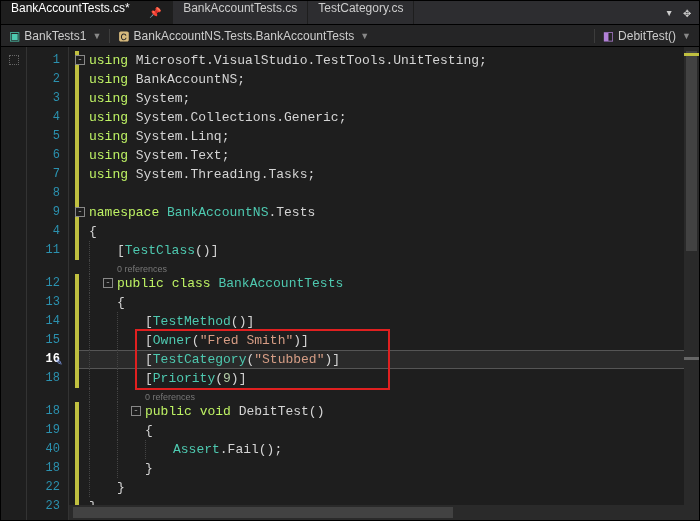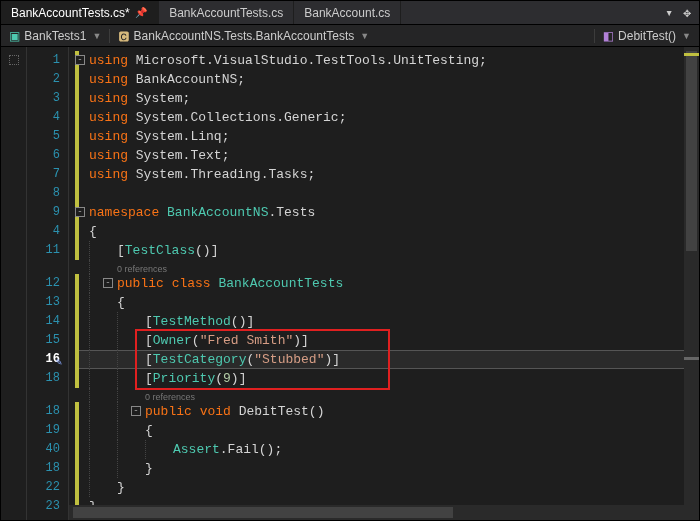--- a/index.html
+++ b/index.html
@@ -14,28 +14,28 @@
   }
   
   .tabstrip {
     display: flex;
     align-items: stretch;
     background: #2d2d30;
     height: 24px;
     border-bottom: 1px solid #000;
   }
   .tab {
-    display: flex; align-items: center;
+    display: flex; 
     padding: 0 10px;
     font-family: "Segoe UI", sans-serif;
     font-size: 12px;
     color: #ccc;
     border-right: 1px solid #1e1e1e;
     cursor: pointer;
-    gap: 6px;
+    gap: 20px;
   }
   .tab.active { background: #1e1e1e; color: #fff; }
   .tab .pin, .tab .close { font-size: 10px; color:#888; }
   .tabstrip-spacer { flex: 1 1 auto; }
   .tabstrip-right { display:flex; align-items:center; gap:10px; padding:0 8px; }
   .icon { display:inline-flex; align-items:center; justify-content:center; }
   
   .navbar {
     display: flex;
     align-items: center;
@@ -106,21 +106,21 @@
     width:10px; height:10px;
     border:1px solid #888; background:#1e1e1e;
     font-size:9px; line-height:8px; text-align:center;
     color:#aaa; cursor:pointer;
   }
   .guide {
     position:absolute; top:0; bottom:0;
     border-left:1px dotted #444;
   }
   .g0{left:14px}.g1{left:42px}.g2{left:70px}
-  .kw{color:#f97316}.type{color:#4ec9b0}.str{color:#d69d85}.num{color:#b5cea8}
+  .kw{color:#bef264}.type{color:#4ec9b0}.str{color:#d69d85}.num{color:#b5cea8}
   .txt{color:#d4d4d4}
   .mod-bar{
     position:absolute;left:0;top:0;width:4px;background:#c0c040;
   }
   .hl-line{
     position:absolute; left:0; right:0; height:19px;
     background:#2a2a2a; border:1px solid #555; box-sizing:border-box;
   }
   .red-box{
     position:absolute;
@@ -156,21 +156,21 @@
 
 <div class="tabstrip">
   <div class="tab active">
     <span>BankAccountTests.cs*</span>
     <span class="pin icon">📌</span>
   </div>
   <div class="tab">
     <span>BankAccountTests.cs</span>
   </div>
   <div class="tab">
-    <span>BankAccount.cs</span>
+    <span>TestCategory.cs</span>
   </div>
   <div class="tabstrip-spacer"></div>
   <div class="tabstrip-right">
     <span class="icon" style="color:#ccc">▾</span>
     <span class="icon" style="color:#ccc">✥</span>
   </div>
 </div>
 
 <div class="navbar">
   <div class="nav-seg">

